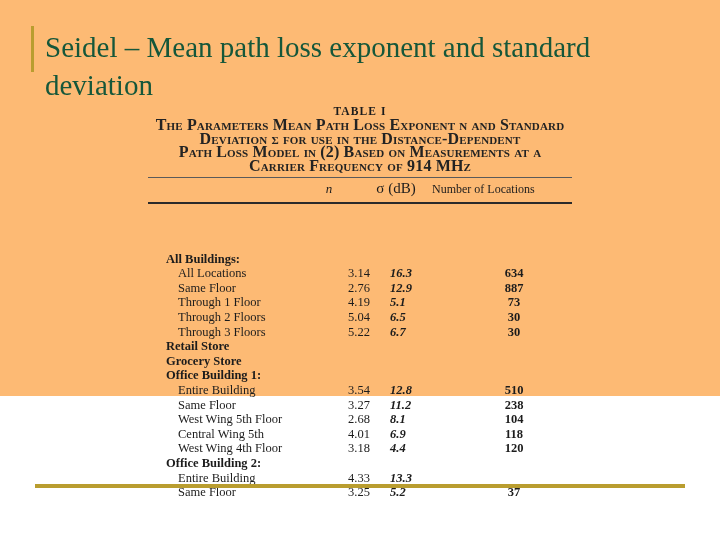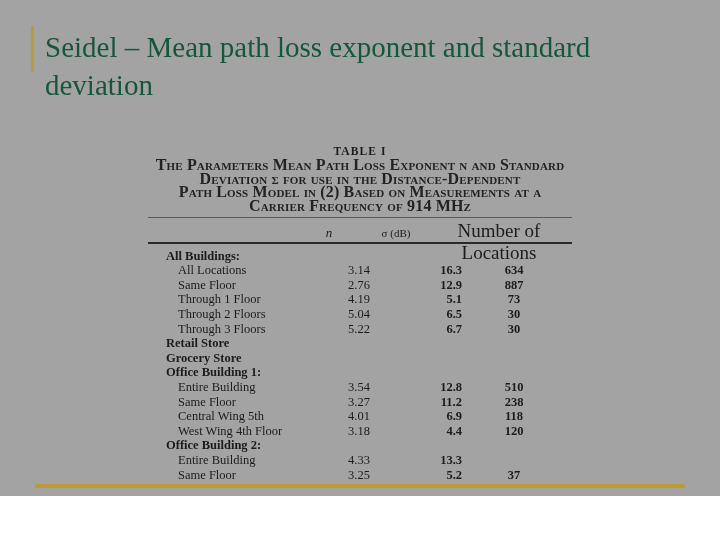--- a/index.html
+++ b/index.html
@@ -13,22 +13,22 @@
     font-family: "Liberation Serif", "DejaVu Serif", serif;
     overflow: hidden;
     position: relative;
   }
 
   
   #slide {
     position: absolute;
     left: 0; top: 0;
     width: 720px;
-    height: 496px;
-    background: #a3a3a3;
+    height: 396px;
+    background: #fdba74;
   }
 
   
   #title-accent-bar {
     position: absolute;
     left: 31px;
     top: 26px;
     width: 3px;
     height: 46px;
     background: #b99d2f;
@@ -73,21 +73,20 @@
     width: 100%;
   }
   .caption-title {
     font-size: 11.5px;
     letter-spacing: 1.1px;
     line-height: 14px;
     font-variant: small-caps;
     text-transform: uppercase;
     font-weight: 600;
     color: #1c1c1c;
-    margin-top: 40px;
   }
   .caption-line {
     font-size: 16px;
     line-height: 13.5px;
     letter-spacing: 0.15px;
     font-variant: small-caps;
     font-weight: 700;
     color: #232323;
     padding: 0 6px;
   }
@@ -120,62 +119,64 @@
     width: 62px;
     flex: 0 0 62px;
     text-align: center;
     font-size: 13px;
     font-style: italic;
   }
   .col-sigma {
     width: 72px;
     flex: 0 0 72px;
     text-align: center;
-    font-size: 11px;
+    font-size: 15px;
   }
   .col-locs {
     flex: 1 1 auto;
-    text-align: center;
-    font-size: 19px;
+    text-align: left;
+    font-size: 12px;
     padding-right: 6px;
   }
 
   
   .tbody {
     padding-top: 5px;
   }
   .trow {
     display: flex;
     align-items: baseline;
     height: 14.6px;
     font-size: 12.5px;
   }
   .trow .lbl {
     width: 150px;
     flex: 0 0 150px;
     white-space: nowrap;
+    margin-top: 43px;
   }
   .trow.group .lbl {
     padding-left: 18px;
     font-weight: 700;
   }
   .trow.item .lbl {
     padding-left: 30px;
     font-weight: 400;
   }
   .trow .v-n {
     width: 62px;
     flex: 0 0 62px;
     text-align: center;
   }
   .trow .v-sigma {
     width: 72px;
     flex: 0 0 72px;
-    text-align: right;
+    text-align: left;
     font-weight: 600;
+    font-style: italic;
   }
   .trow .v-locs {
     flex: 1 1 auto;
     text-align: center;
     padding-right: 6px;
     font-weight: 600;
   }
   .trow.group .v-n,
   .trow.group .v-sigma,
   .trow.group .v-locs {
@@ -273,20 +274,26 @@
           <div class="v-sigma">12.8</div>
           <div class="v-locs">510</div>
         </div>
         <div class="trow item">
           <div class="lbl">Same Floor</div>
           <div class="v-n">3.27</div>
           <div class="v-sigma">11.2</div>
           <div class="v-locs">238</div>
         </div>
         <div class="trow item">
+          <div class="lbl">West Wing 5th Floor</div>
+          <div class="v-n">2.68</div>
+          <div class="v-sigma">8.1</div>
+          <div class="v-locs">104</div>
+        </div>
+        <div class="trow item">
           <div class="lbl">Central Wing 5th</div>
           <div class="v-n">4.01</div>
           <div class="v-sigma">6.9</div>
           <div class="v-locs">118</div>
         </div>
         <div class="trow item">
           <div class="lbl">West Wing 4th Floor</div>
           <div class="v-n">3.18</div>
           <div class="v-sigma">4.4</div>
           <div class="v-locs">120</div>

